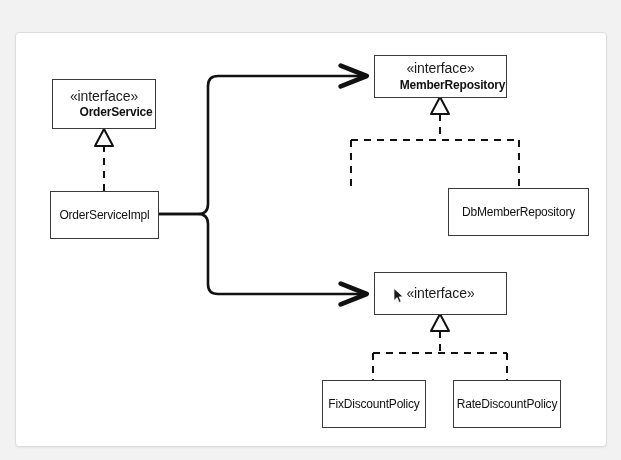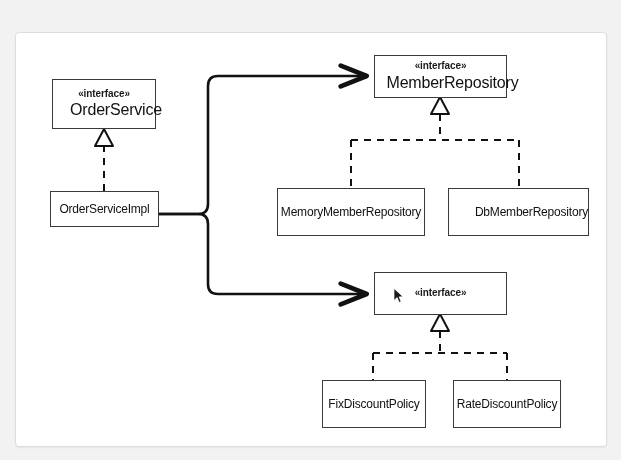--- a/index.html
+++ b/index.html
@@ -55,28 +55,28 @@
     box-sizing: border-box;
     display: flex;
     flex-direction: column;
     align-items: center;
     justify-content: center;
     text-align: center;
     color: #111111;
     line-height: 1.25;
   }
   .stereotype {
-    font-size: 10px;
-    font-weight: bold;
+    font-size: 14px;
+    font-weight: normal;
     color: #1a1a1a;
     letter-spacing: -0.1px;
   }
   .cname {
-    font-size: 16px;
-    font-weight: normal;
+    font-size: 12px;
+    font-weight: bold;
     letter-spacing: -0.2px;
     margin-left: 24px;
   }
   .cname-plain {
     font-size: 12px;
     font-weight: normal;
     letter-spacing: -0.2px;
   }
   #cursor {
     position: absolute;
@@ -130,34 +130,31 @@
         <path d="M 491,320 L 491,347" fill="none" stroke="#111111" stroke-width="2" stroke-dasharray="7 6"></path>
         <path d="M 424,281 L 415,298 L 433,298 Z" fill="#ffffff" stroke="#111111" stroke-width="2" stroke-linejoin="round"></path>
       </g>
     </svg>
 
     <div class="uml-box" style="left:36px; top:46px; width:104px; height:50px;">
       <div class="stereotype">«interface»</div>
       <div class="cname">OrderService</div>
     </div>
 
-    <div class="uml-box" style="left:34px; top:158px; width:109px; height:36px;">
+    <div class="uml-box" style="left:34px; top:158px; width:109px; height:48px;">
       <div class="cname-plain">OrderServiceImpl</div>
     </div>
 
     <div class="uml-box" style="left:358px; top:22px; width:133px; height:43px;">
       <div class="stereotype">«interface»</div>
       <div class="cname">MemberRepository</div>
     </div>
 
-    <div class="uml-box" style="left:261px; top:155px; width:148px; height:48px;">
-      <div class="cname-plain">MemoryMemberRepository</div>
-    </div>
 
-    <div class="uml-box" style="left:432px; top:155px; width:141px; height:48px;align-items:flex-end;">
+    <div class="uml-box" style="left:432px; top:155px; width:141px; height:48px;">
       <div class="cname-plain">DbMemberRepository</div>
     </div>
 
     <div class="uml-box" style="left:358px; top:239px; width:133px; height:43px;">
       <div class="stereotype">«interface»</div>
     </div>
 
     <div class="uml-box" style="left:306px; top:347px; width:104px; height:48px;">
       <div class="cname-plain">FixDiscountPolicy</div>
     </div>

